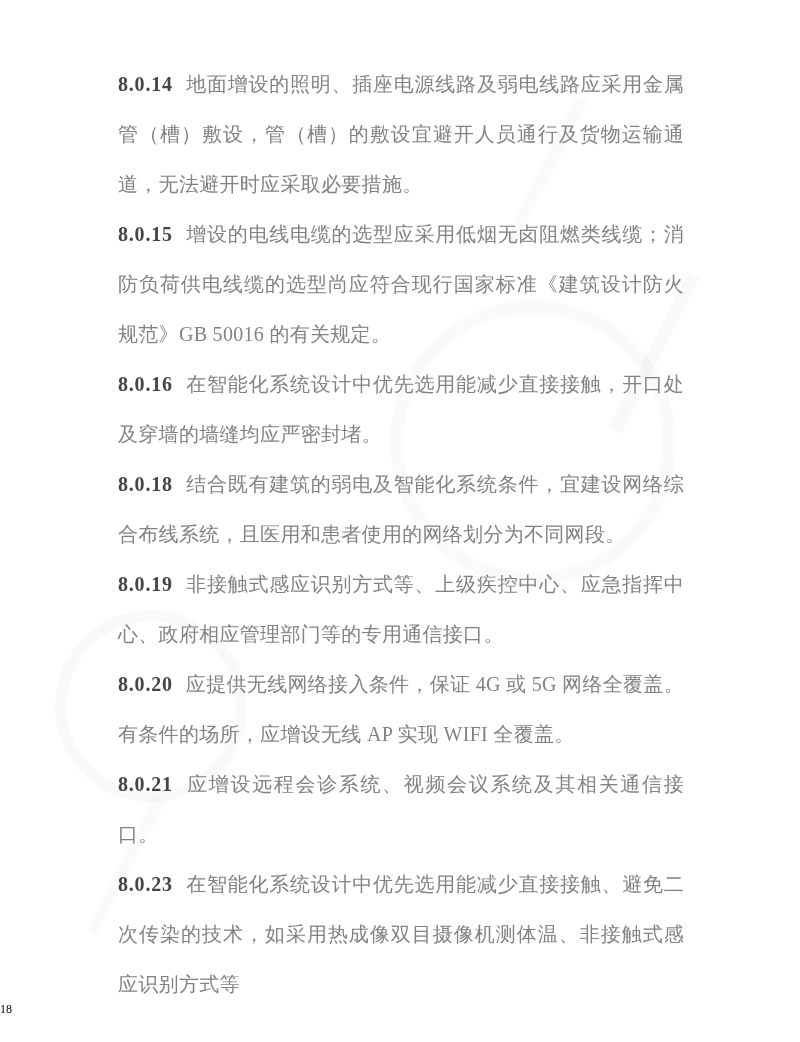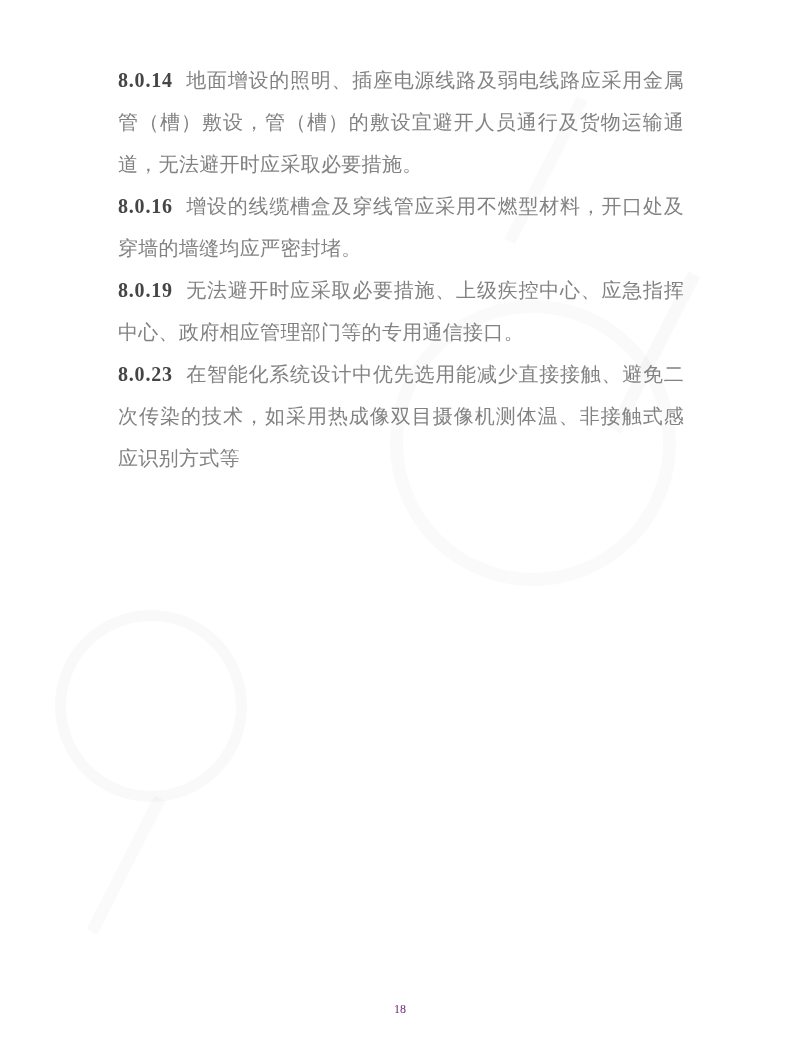--- a/index.html
+++ b/index.html
@@ -35,56 +35,60 @@
 
   .content {
     position: absolute;
     left: 118px;
     top: 59px;
     width: 566px;
   }
   .clause {
     margin: 0;
     font-size: 20px;
-    line-height: 42px;
+    line-height: 50px;
     text-align: justify;
     color: #828282;
     letter-spacing: 0.3px;
   }
   .clause .num {
     font-weight: bold;
     color: #454545;
     margin-right: 13px;
     letter-spacing: 0.8px;
   }
   .pageno {
     position: absolute;
     top: 1002px;
     left: 0;
     width: 100%;
-    text-align: center;
+    text-align: left;
     font-size: 12px;
-    color: #701a75;
+    color: #000000;
   }
 </style>
 </head>
 <body>
 
 <div class="page">
 
   <div class="watermark">
     <div class="wm-circle wm-c1"></div>
     <div class="wm-circle wm-c2"></div>
     <div class="wm-bar wm-b1"></div>
     <div class="wm-bar wm-b2"></div>
     <div class="wm-bar wm-b3"></div>
   </div>
 
   <div class="content">
     <p class="clause"><b class="num">8.0.14</b><span class="txt">地面增设的照明、插座电源线路及弱电线路应采用金属管（槽）敷设，管（槽）的敷设宜避开人员通行及货物运输通道，无法避开时应采取必要措施。</span></p>
-    <p class="clause"><b class="num">8.0.16</b><span class="txt">增设的线缆槽盒及穿线管应采用不燃型材料，开口处及穿墙的墙缝均应严密封堵。</span></p>
-    <p class="clause"><b class="num">8.0.19</b><span class="txt">无法避开时应采取必要措施、上级疾控中心、应急指挥中心、政府相应管理部门等的专用通信接口。</span></p>
+    <p class="clause"><b class="num">8.0.15</b><span class="txt">增设的电线电缆的选型应采用低烟无卤阻燃类线缆；消防负荷供电线缆的选型尚应符合现行国家标准《建筑设计防火规范》GB 50016 的有关规定。</span></p>
+    <p class="clause"><b class="num">8.0.16</b><span class="txt">在智能化系统设计中优先选用能减少直接接触，开口处及穿墙的墙缝均应严密封堵。</span></p>
+    <p class="clause"><b class="num">8.0.18</b><span class="txt">结合既有建筑的弱电及智能化系统条件，宜建设网络综合布线系统，且医用和患者使用的网络划分为不同网段。</span></p>
+    <p class="clause"><b class="num">8.0.19</b><span class="txt">非接触式感应识别方式等、上级疾控中心、应急指挥中心、政府相应管理部门等的专用通信接口。</span></p>
+    <p class="clause"><b class="num">8.0.20</b><span class="txt">应提供无线网络接入条件，保证 4G 或 5G 网络全覆盖。有条件的场所，应增设无线 AP 实现 WIFI 全覆盖。</span></p>
+    <p class="clause"><b class="num">8.0.21</b><span class="txt">应增设远程会诊系统、视频会议系统及其相关通信接口。</span></p>
     <p class="clause"><b class="num">8.0.23</b><span class="txt">在智能化系统设计中优先选用能减少直接接触、避免二次传染的技术，如采用热成像双目摄像机测体温、非接触式感应识别方式等</span></p>
   </div>
 
   <div class="pageno">18</div>
 
 </div>
 
 </body></html>

